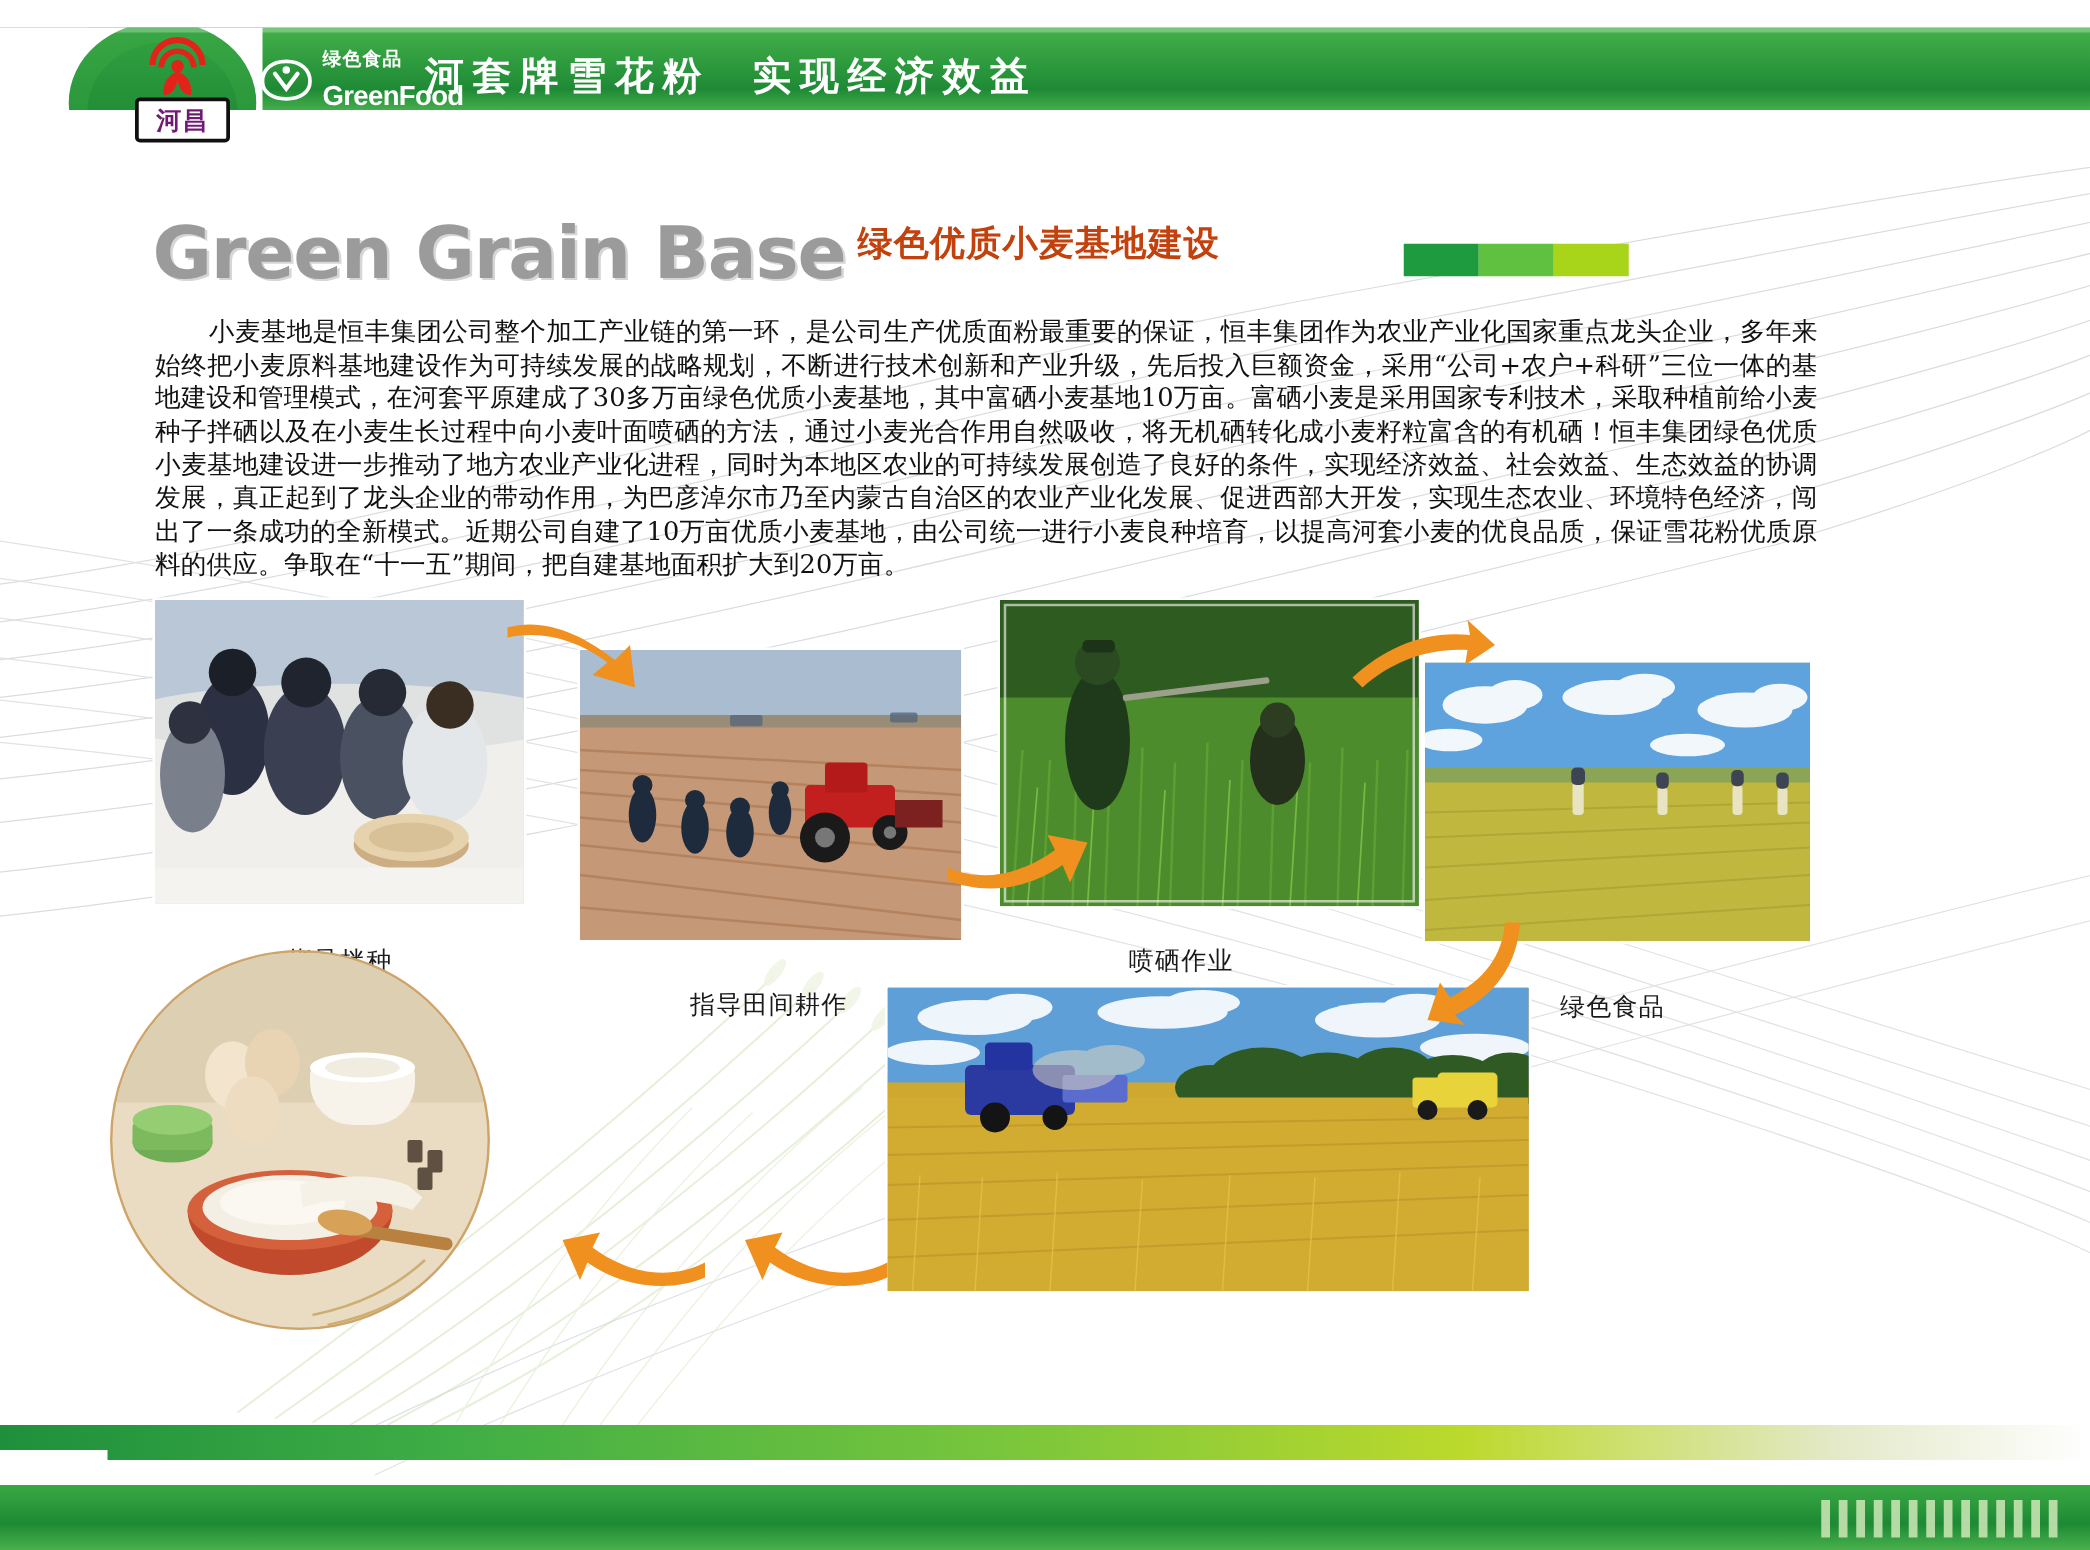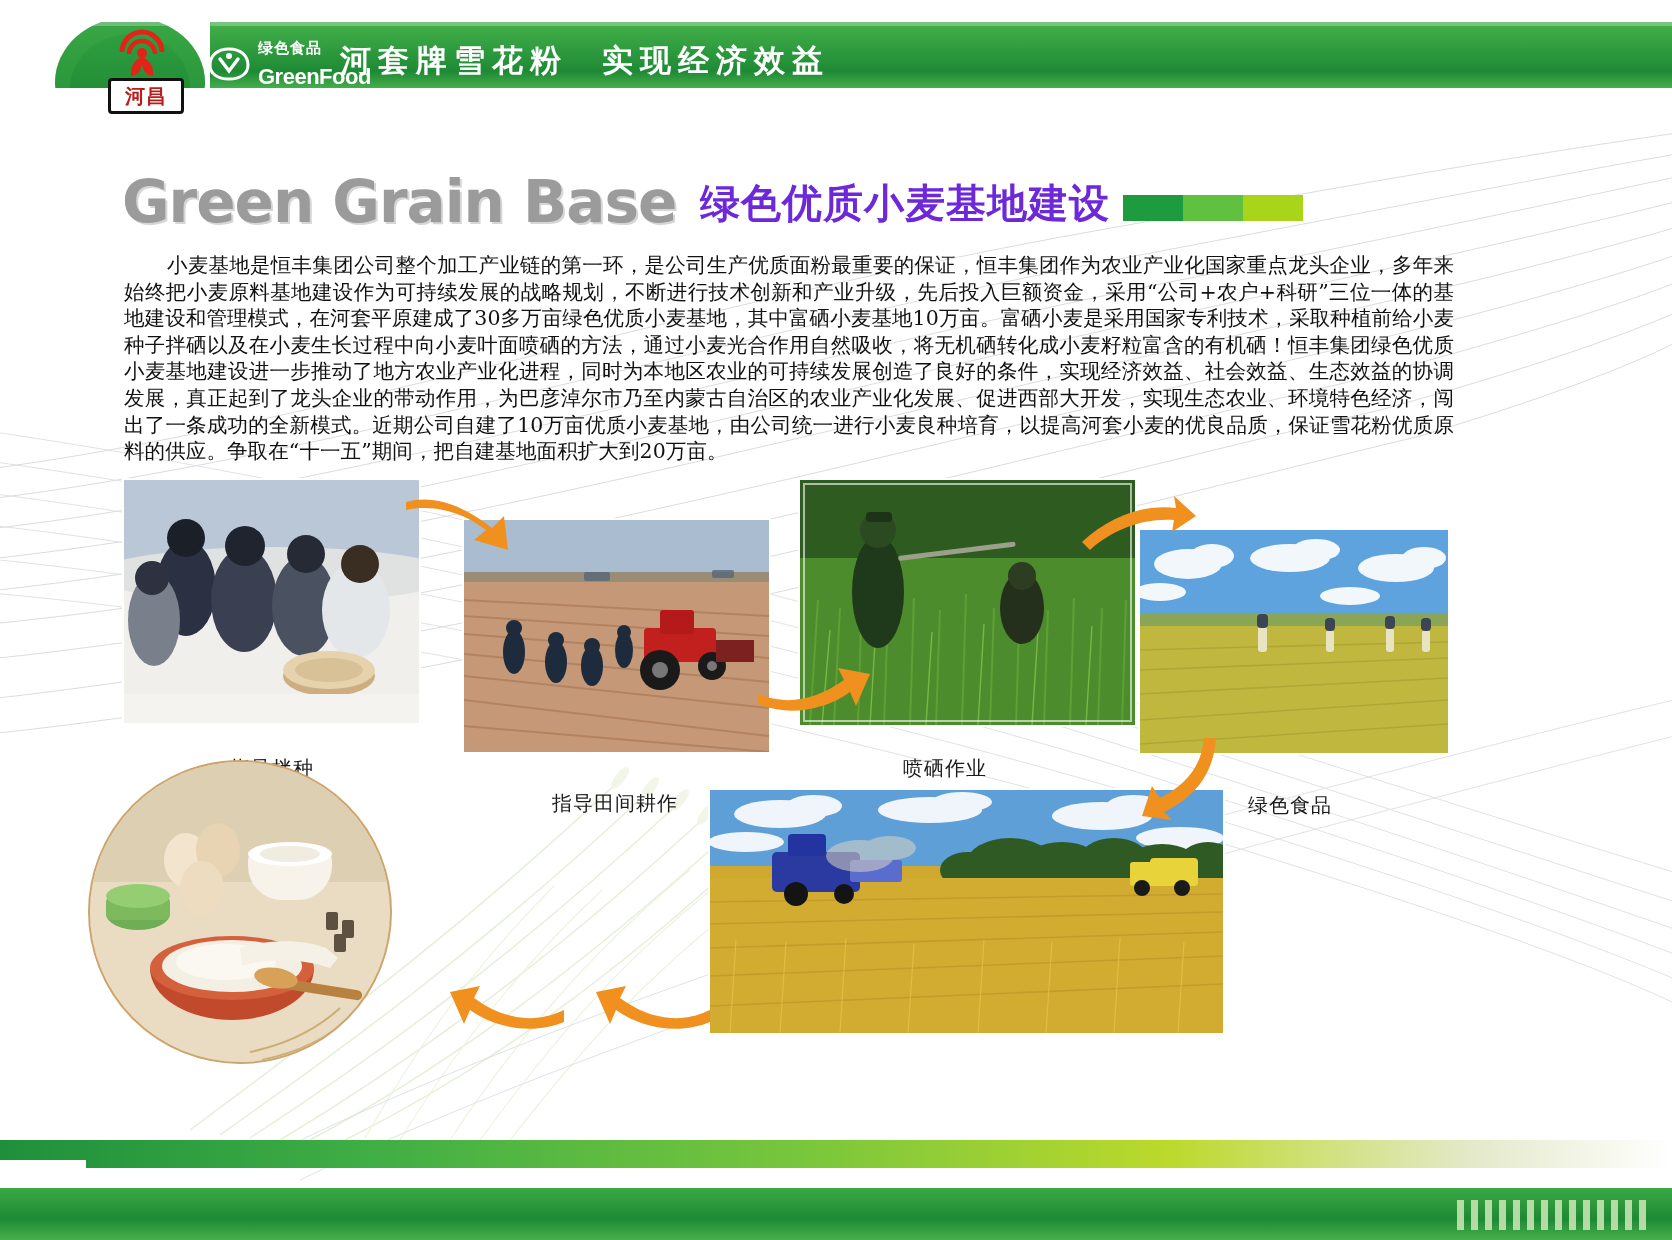--- a/index.html
+++ b/index.html
@@ -50,21 +50,21 @@
     position:absolute;left:96px;top:26px;width:92px;height:86px;z-index:6;
   }
   .logo .leafmark{
     position:absolute;left:14px;top:0px;width:64px;height:56px;
   }
   .logo .namebox{
     position:absolute;left:12px;top:52px;width:70px;height:30px;
     border:3px solid #111;border-radius:4px;background:#fff;
     display:flex;align-items:center;justify-content:center;
     font-family:"Liberation Sans","DejaVu Sans",sans-serif;
-    font-weight:bold;font-size:20px;color:#b91c1c;letter-spacing:1px;
+    font-weight:bold;font-size:20px;color:#701a75;letter-spacing:1px;
   }
 
   
   .gf{position:absolute;left:208px;top:40px;z-index:6;display:flex;align-items:center;gap:8px;}
   .gf-icon{width:42px;height:34px;}
   .gf-text{line-height:1;color:#fff;font-family:"Liberation Sans","DejaVu Sans",sans-serif;}
   .gf-cn{font-size:15px;font-weight:bold;letter-spacing:1px;}
   .gf-en{font-size:22px;font-weight:bold;letter-spacing:-.5px;margin-top:11px;}
 
   .header-slogan{
@@ -79,23 +79,23 @@
   
   .title-en{
     position:absolute;left:122px;top:168px;
     font-family:"DejaVu Sans","Liberation Sans",sans-serif;
     font-weight:bold;font-size:58px;color:#9b9b9b;
     letter-spacing:-1px;
     text-shadow:2px 2px 0 #d6d6d6;
     white-space:nowrap;
   }
   .title-cn{
-    position:absolute;left:700px;top:176px;
+    position:absolute;left:686px;top:176px;
     font-family:"DejaVu Sans","Liberation Sans",sans-serif;
-    font-weight:bold;font-size:40px;color:#6d28d9;
+    font-weight:bold;font-size:28px;color:#c2410c;
     letter-spacing:1px;white-space:nowrap;
   }
   .title-bars{position:absolute;left:1123px;top:195px;display:flex;height:26px;width:180px;}
   .title-bars span{display:block;height:100%;}
   .tb1{width:60px;background:#1f9b3f;}
   .tb2{width:60px;background:#5fc13f;}
   .tb3{width:60px;background:#a8d419;}
 
   
   .body-text{

